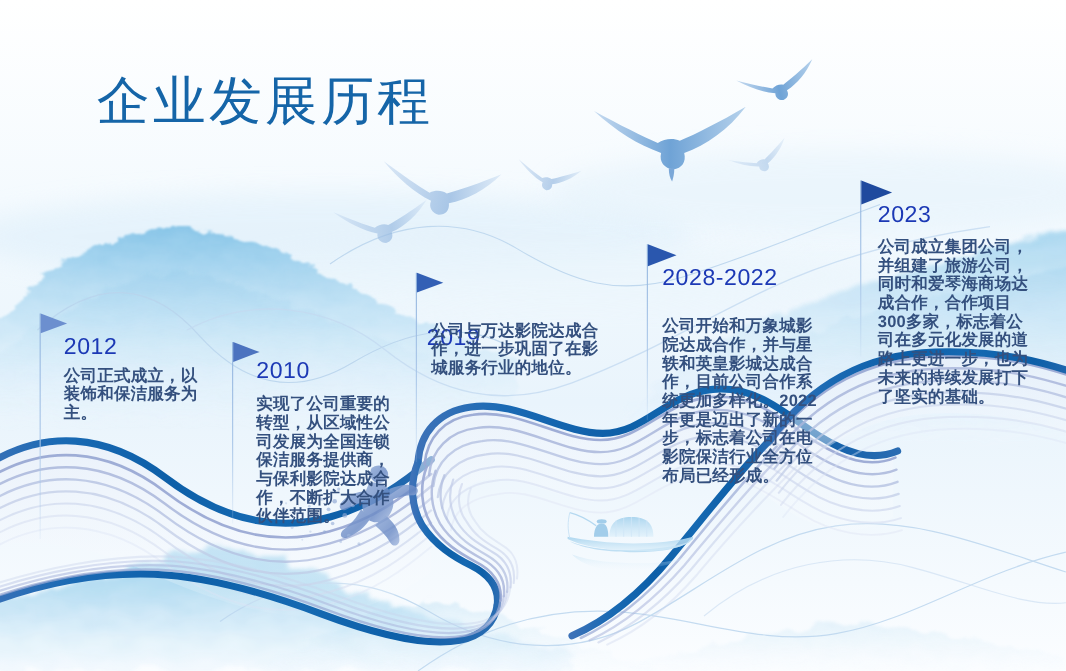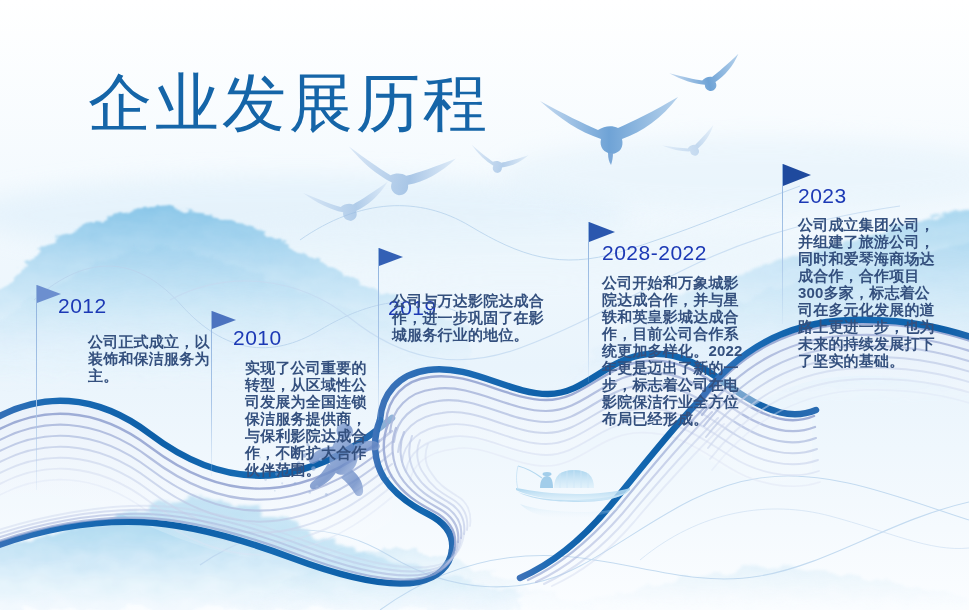--- a/index.html
+++ b/index.html
@@ -22,21 +22,21 @@
     left: 0; top: 0;
     width: 969px;
     height: 610px;
     pointer-events: none;
   }
   
   #title {
     position: absolute;
     left: 88px;
     top: 60px;
-    font-size: 64px;
+    font-size: 48px;
     font-weight: 400;
     letter-spacing: 3px;
     color: #1565a8;
     font-family: "Liberation Sans", "DejaVu Sans", sans-serif;
     white-space: nowrap;
   }
   
   .node {
     position: absolute;
   }
@@ -410,43 +410,43 @@
 
       <path d="M -40 12 C -24 18 0 20 22 20 C 44 20 60 17 66 12 C 50 24 20 28 -6 26 C -24 24 -34 18 -40 12 Z" fill="url(#boatRef)"></path>
     </g>
   </svg>
 
   <div id="title">企业发展历程</div>
 
   <div class="node" style="left:36px; top:285px;">
     <div class="flagpole" style="height:205px;"></div>
     <div class="flag" style="border-width:9px 0 9px 24px; border-color:transparent transparent transparent #6c8fcf;"></div>
-    <div class="year" style="left:22px; top:9px; width:200px;">2012</div>
-    <div class="desc" style="left:22px; top:48px; width:133px;margin-left:30px;">公司正式成立，以装饰和保洁服务为主。</div>
+    <div class="year" style="left:22px; top:19px; width:200px;">2012</div>
+    <div class="desc" style="left:22px; top:48px; width:133px;">公司正式成立，以装饰和保洁服务为主。</div>
   </div>
 
   <div class="node" style="left:211px; top:311px;">
     <div class="flagpole" style="height:165px;"></div>
     <div class="flag" style="border-width:9px 0 9px 24px; border-color:transparent transparent transparent #4c73bf;"></div>
     <div class="year" style="left:22px; top:15px; width:200px;">2010</div>
-    <div class="desc" style="left:34px; top:48px; width:133px;">实现了公司重要的转型，从区域性公司发展为全国连锁保洁服务提供商，与保利影院达成合作，不断扩大合作伙伴范围。</div>
+    <div class="desc" style="left:22px; top:48px; width:133px;">实现了公司重要的转型，从区域性公司发展为全国连锁保洁服务提供商，与保利影院达成合作，不断扩大合作伙伴范围。</div>
   </div>
 
   <div class="node" style="left:378px; top:248px;">
     <div class="flagpole" style="height:172px;"></div>
     <div class="flag" style="border-width:9px 0 9px 24px; border-color:transparent transparent transparent #3360b5;"></div>
     <div class="year" style="left:10px; top:12px; width:200px;margin-top:36px;">2019</div>
     <div class="desc" style="left:14px; top:44px; width:152px;">公司与万达影院达成合作，进一步巩固了在影城服务行业的地位。</div>
   </div>
 
   <div class="node" style="left:588px; top:222px;">
     <div class="flagpole" style="height:160px;"></div>
     <div class="flag" style="border-width:10px 0 10px 26px; border-color:transparent transparent transparent #2a57ae;"></div>
     <div class="year" style="left:14px; top:19px; width:220px;">2028-2022</div>
-    <div class="desc" style="left:14px; top:52px; width:143px;">公司开始和万象城影院达成合作，并与星轶和英皇影城达成合作，目前公司合作系统更加多样化。2022年更是迈出了新的一步，标志着公司在电影院保洁行业全方位布局已经形成。</div>
+    <div class="desc" style="left:14px; top:66px; width:143px;">公司开始和万象城影院达成合作，并与星轶和英皇影城达成合作，目前公司合作系统更加多样化。2022年更是迈出了新的一步，标志着公司在电影院保洁行业全方位布局已经形成。</div>
   </div>
 
   <div class="node" style="left:782px; top:164px;">
     <div class="flagpole" style="height:160px;"></div>
     <div class="flag" style="border-width:11px 0 11px 28px; border-color:transparent transparent transparent #1f4a9e;"></div>
     <div class="year" style="left:16px; top:20px; width:220px;">2023</div>
     <div class="desc" style="left:16px; top:52px; width:142px;">公司成立集团公司，并组建了旅游公司，同时和爱琴海商场达成合作，合作项目300多家，标志着公司在多元化发展的道路上更进一步，也为未来的持续发展打下了坚实的基础。</div>
   </div>
 
 </div>

